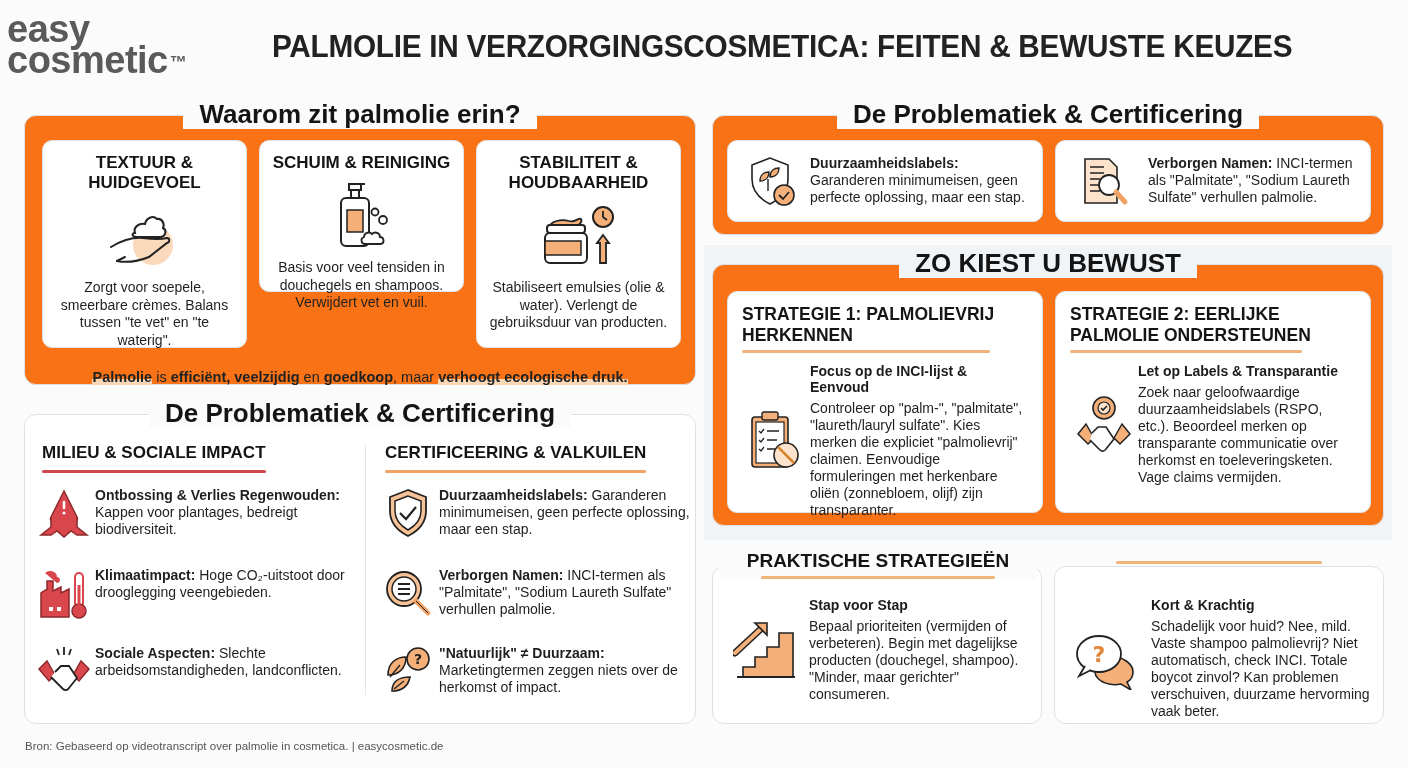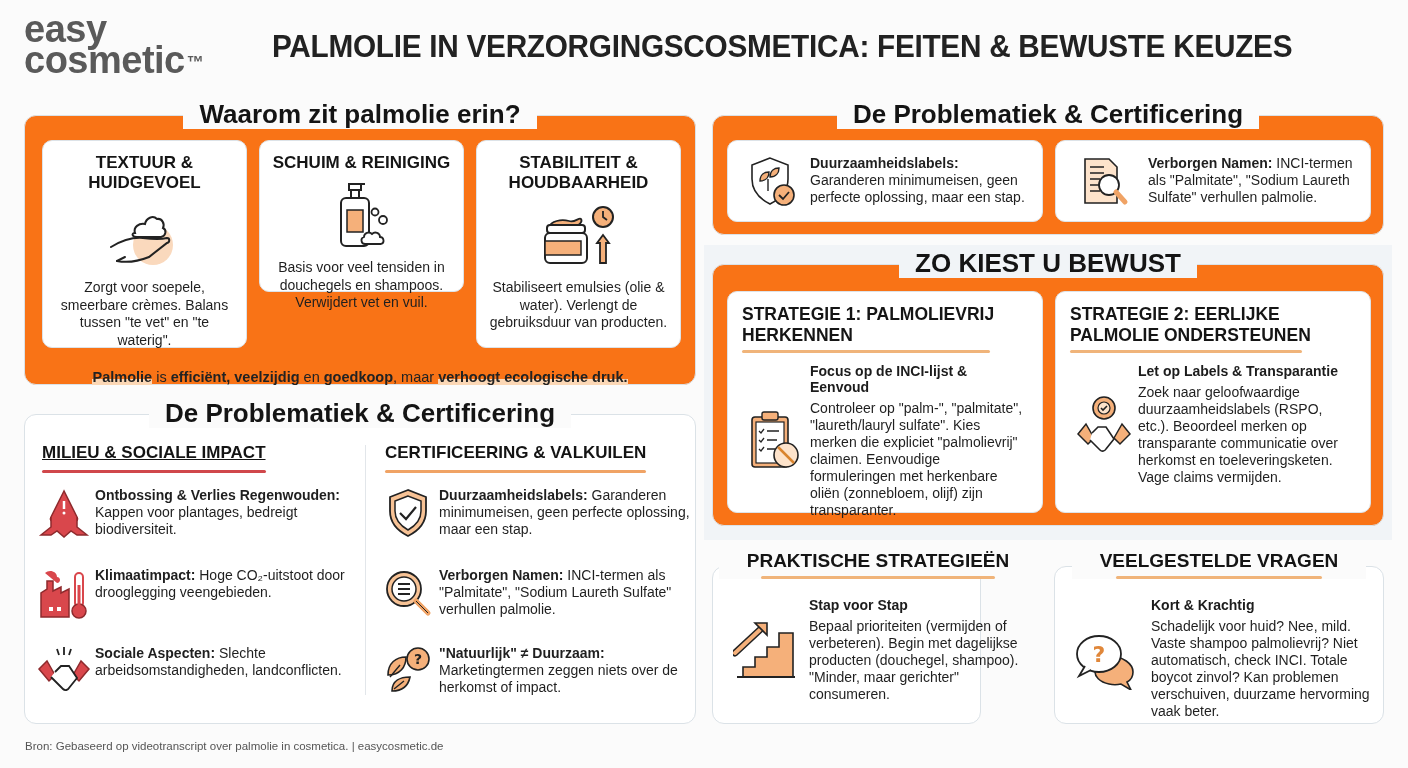--- a/index.html
+++ b/index.html
@@ -1,19 +1,19 @@
 <!DOCTYPE html>
 <html><head>
 <meta charset="utf-8">
 <style>
   * { box-sizing: border-box; margin: 0; padding: 0; }
   html, body { width: 1408px; height: 768px; overflow: hidden; }
   body { background: #fbfbfb; font-family: "Liberation Sans", "DejaVu Sans", sans-serif; color: #1c1c1c; position: relative; }
 
-  .logo { position: absolute; left: 24px; top: 14px; color: #5a5a5a; font-weight: 700; font-size: 38px; line-height: 31px; letter-spacing: -0.5px; }
+  .logo { position: absolute; left: 7px; top: 14px; color: #5a5a5a; font-weight: 700; font-size: 38px; line-height: 31px; letter-spacing: -0.5px; }
   .logo .tm { font-size: 17px; vertical-align: top; position: relative; top: 2px; margin-left: 2px; }
   .main-title { position: absolute; left: 272px; top: 28px; font-size: 32px; font-weight: 700; letter-spacing: -0.3px; color: #222; transform: scaleX(0.93); transform-origin: left; white-space: nowrap; }
 
   .panel { position: absolute; border: 1.5px solid #dbe2e7; border-radius: 12px; }
   .panel.tint { background: #f97316; }
   .panel.white { background: #ffffff; }
   .panel-title { position: absolute; top: -17px; left: 0; right: 0; text-align: center; pointer-events: none; }
   .panel-title span { background: #fbfbfb; padding: 0 16px; font-size: 26px; font-weight: 700; color: #141414; }
   .panel-title.sm span { font-size: 19px; padding: 0 14px; }
   .panel-title .ul { display:block; margin: 4px auto 0; height: 3px; background: #f0b47a; border-radius: 2px; }
@@ -106,21 +106,21 @@
   </div>
 
   <div class="summary">
     <b class="hl">Palmolie</b><span> is </span><b>efficiënt, veelzijdig</b><span> en </span><b>goedkoop</b><span>, maar </span><b class="hl">verhoogt ecologische druk.</b>
   </div>
 </div>
 
 <div class="panel white" style="left:24px;top:414px;width:672px;height:310px;">
   <div class="panel-title"><span>De Problematiek &amp; Certificering</span></div>
 
-  <div class="col-head" style="left:17px;top:28px;text-decoration:underline;">
+  <div class="col-head" style="left:17px;top:28px;">
     <span>MILIEU &amp; SOCIALE IMPACT</span>
     <span class="bar" style="background:#d0474b;"></span>
   </div>
   <div class="divider-v" style="left:340px;top:30px;height:250px;"></div>
   <div class="col-head" style="left:360px;top:28px;">
     <span>CERTIFICEERING &amp; VALKUILEN</span>
     <span class="bar" style="background:#f0a365;"></span>
   </div>
 
   <div class="item" style="left:8px;top:72px;width:330px;">
@@ -268,21 +268,21 @@
         </svg>
       </div>
       <div>
         <div class="sub">Let op Labels &amp; Transparantie</div>
         <div class="desc">Zoek naar geloofwaardige duurzaamheidslabels (RSPO, etc.). Beoordeel merken op transparante communicatie over herkomst en toeleveringsketen. Vage claims vermijden.</div>
       </div>
     </div>
   </div>
 </div>
 
-<div class="panel white" style="left:712px;top:566px;width:269px;height:158px;">
+<div class="panel white" style="left:712px;top:566px;width:330px;height:158px;">
   <div class="panel-title sm" style="left:-150px;right:auto;width:630px;">
     <span style="display:inline-block;"><span>PRAKTISCHE STRATEGIEËN</span><span class="ul" style="width:234px;margin-top:4px;"></span></span>
   </div>
   <div class="strat" style="position:absolute;left:10px;top:30px;width:312px;">
     <div class="body" style="margin-top:0;">
       <div class="ic" style="width:86px;flex-basis:86px;">
         <svg width="66" height="62" viewBox="0 0 66 62">
           <path d="M10 58V48h12V38h12V28h12V14h14v44z" fill="#f5b07a" stroke="#222" stroke-width="1.6"></path>
           <path d="M4 58h58" stroke="#222" stroke-width="1.8"></path>
           <path d="M2 34L30 8" stroke="#222" stroke-width="7" stroke-linecap="round"></path>
@@ -293,21 +293,21 @@
       <div>
         <div class="sub">Stap voor Stap</div>
         <div class="desc">Bepaal prioriteiten (vermijden of verbeteren). Begin met dagelijkse producten (douchegel, shampoo). "Minder, maar gerichter" consumeren.</div>
       </div>
     </div>
   </div>
 </div>
 
 <div class="panel white" style="left:1054px;top:566px;width:330px;height:158px;">
   <div class="panel-title sm">
-    <span style="display:inline-block;"><span>VEELGESTELDE VRAGEN</span><span class="ul" style="width:206px;margin-top:4px;"></span></span>
+    <span style="display:inline-block;"><span class="ul" style="width:206px;margin-top:4px;"></span></span>
   </div>
   <div class="strat" style="position:absolute;left:10px;top:30px;width:312px;">
     <div class="body" style="margin-top:0;">
       <div class="ic" style="width:86px;flex-basis:86px;">
         <svg width="66" height="62" viewBox="0 0 66 62">
           <path d="M34 28c14 0 24 8 24 16 0 4-2 8-6 10l4 8-10-6c-4 1-8 1-12 0-10-2-14-8-14-12" fill="#f5b07a" stroke="#222" stroke-width="1.6"></path>
           <ellipse cx="24" cy="26" rx="22" ry="18" fill="#fff" stroke="#222" stroke-width="1.8"></ellipse>
           <path d="M10 38l-6 10 12-6" fill="#fff" stroke="#222" stroke-width="1.8"></path>
           <text x="24" y="34" font-size="22" font-weight="700" text-anchor="middle" fill="#e0873a" font-family="DejaVu Sans, sans-serif">?</text>
         </svg>

